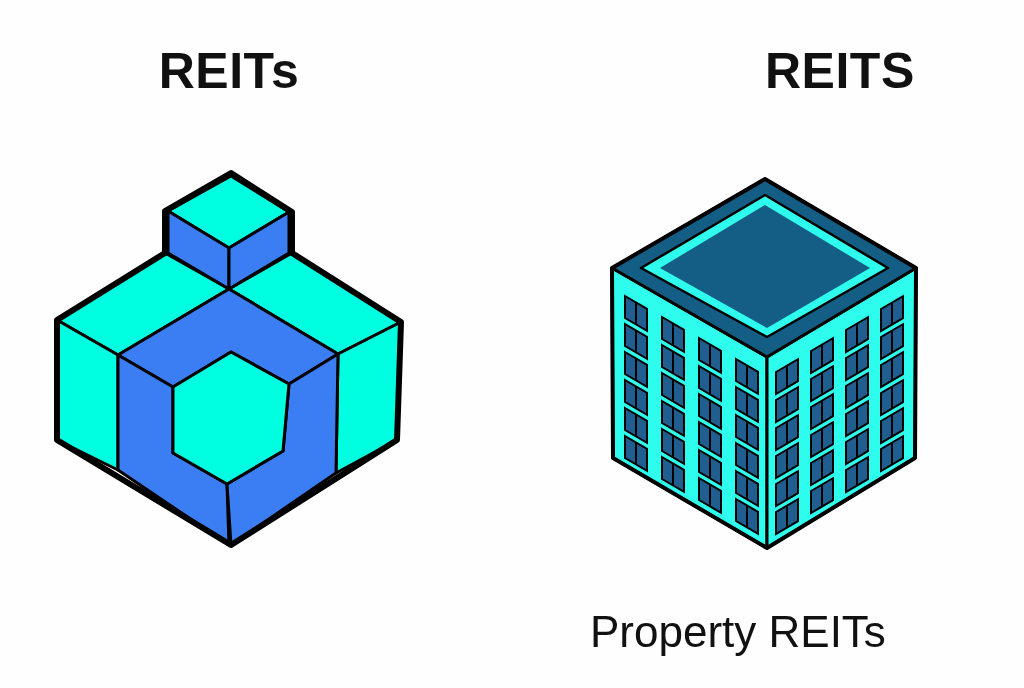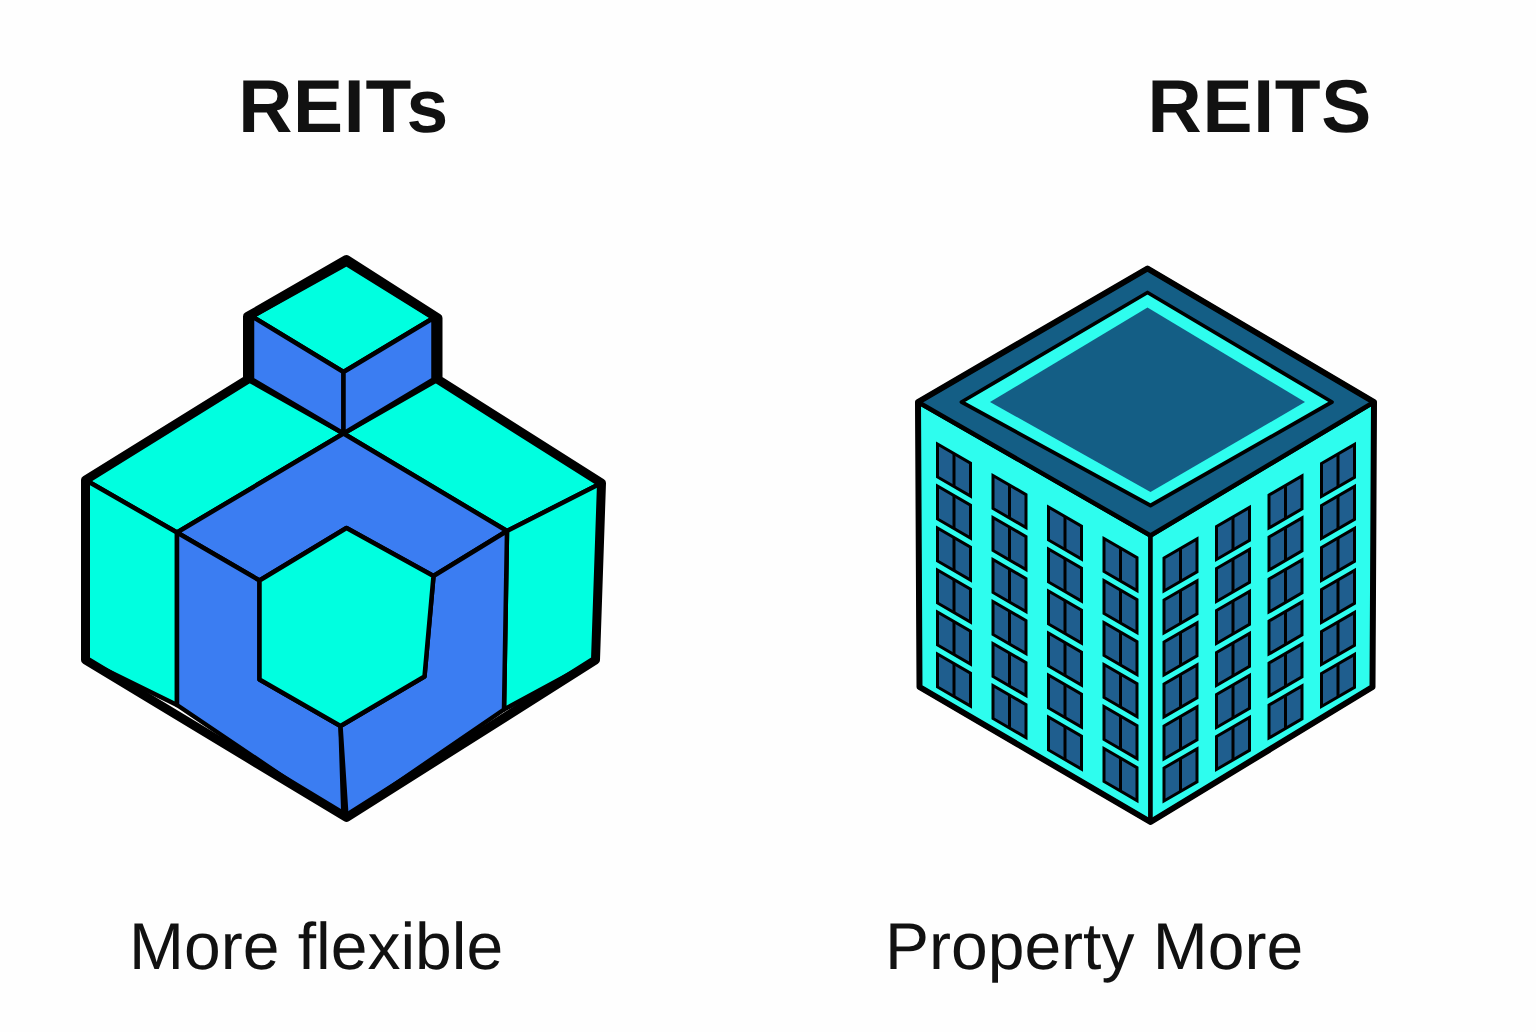--- a/index.html
+++ b/index.html
@@ -57,26 +57,25 @@
 
       <polygon points="231,176 289,212 229,248 168,211" fill="#00FFE0" stroke-width="3"></polygon>
 
       <polygon points="168,211 229,248 229,289 168,253" fill="#3B7DF2" stroke-width="3"></polygon>
 
       <polygon points="229,248 289,212 289,253 229,289" fill="#3B7DF2" stroke-width="3"></polygon>
 
       <polygon points="231,173 292,212 292,253 401,322 397,440 231,545 57,440 57,320 165,253 165,211" fill="none" stroke-width="6"></polygon>
     </g>
   </svg>
-  <div class="caption">More flexible</div>
 </div>
 
 <div class="panel panel-right">
   <div class="title">REITS</div>
-  <div class="caption">Property More</div>
+  <div class="caption">Property REITs</div>
 </div>
 
 <svg class="icon" width="1024" height="688" viewBox="0 0 1024 688" style="position:absolute;left:0;top:0;">
   <g stroke="#000" stroke-linejoin="round">
 
     <polygon points="612,268 767,357 767,548 613,458" fill="#2EFDEE" stroke-width="3"></polygon>
 
     <polygon points="767,357 916,268 915,458 767,548" fill="#2EFDEE" stroke-width="3"></polygon>
 
     <polygon points="765,179 916,268 767,357 612,268" fill="#145E85" stroke-width="3"></polygon>

